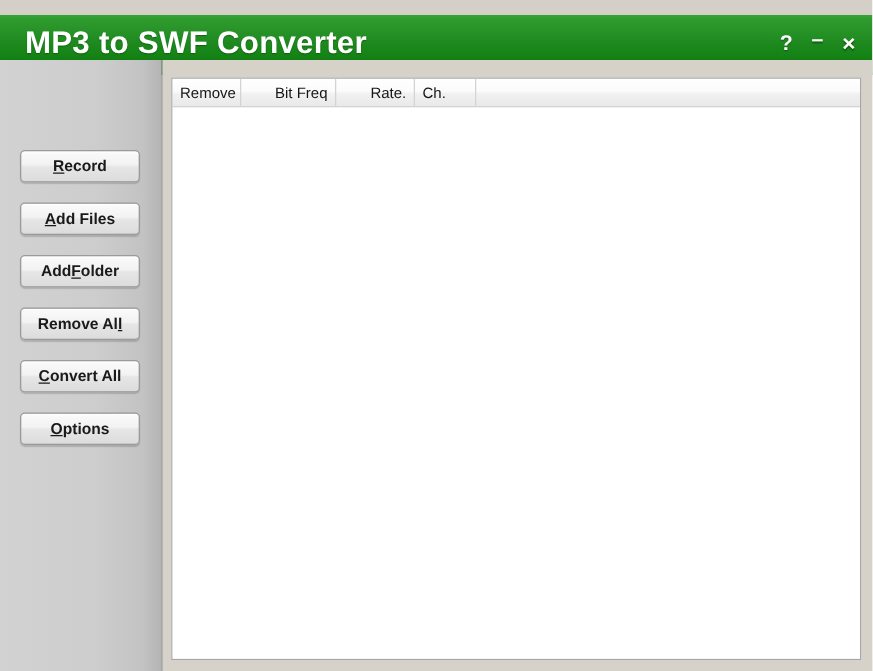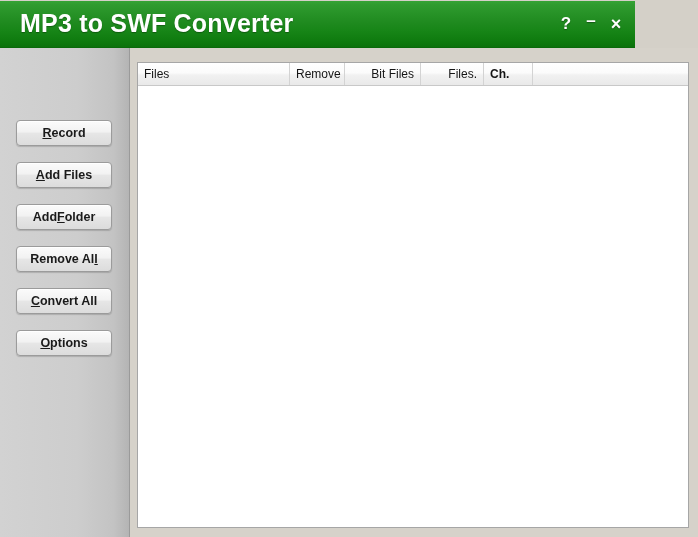--- a/index.html
+++ b/index.html
@@ -18,22 +18,22 @@
     width: 698px;
     height: 537px;
     overflow: hidden;
     background: #d4d0c8;
     box-sizing: border-box;
   }
 
   
   #title-bar {
     position: absolute;
-    left: 0; top: 1px;
-    width: 635px;
+    left: 0; top: 12px;
+    width: 698px;
     height: 48px;
     background: linear-gradient(to bottom,
         #35a335 0%,
         #2f9b2f 8%,
         #1f8a1f 45%,
         #178517 62%,
         #0e7a0e 85%,
         #0a6f0a 100%);
     overflow: hidden;
   }
@@ -209,22 +209,21 @@
     <div class="side-button" style="top: 114px;"><span class="accel">A</span>dd Files</div>
     <div class="side-button" style="top: 156px;">Add <span class="accel">F</span>older</div>
     <div class="side-button" style="top: 198px;">Remove Al<span class="accel">l</span></div>
     <div class="side-button" style="top: 240px;"><span class="accel">C</span>onvert All</div>
     <div class="side-button" style="top: 282px;"><span class="accel">O</span>ptions</div>
 
   </div>
 
   <div id="list-panel">
     <div id="list-header">
-        <div class="col-head align-left" style="width: 152px; flex: 0 0 auto;">Files</div>
         <div class="col-head align-right" style="width: 55px; flex: 0 0 auto;">Remove</div>
-        <div class="col-head align-right" style="width: 76px; flex: 0 0 auto;">Bit Files</div>
-        <div class="col-head align-right" style="width: 63px; flex: 0 0 auto;">Files.</div>
-        <div class="col-head align-left" style="width: 49px; flex: 0 0 auto; font-weight: bold;">Ch.</div>
+        <div class="col-head align-right" style="width: 76px; flex: 0 0 auto;">Bit Freq</div>
+        <div class="col-head align-right" style="width: 63px; flex: 0 0 auto;">Rate.</div>
+        <div class="col-head align-left" style="width: 49px; flex: 0 0 auto;">Ch.</div>
       </div>
     <div id="list-body"></div>
   </div>
 
 </div>
 
 </body></html>

